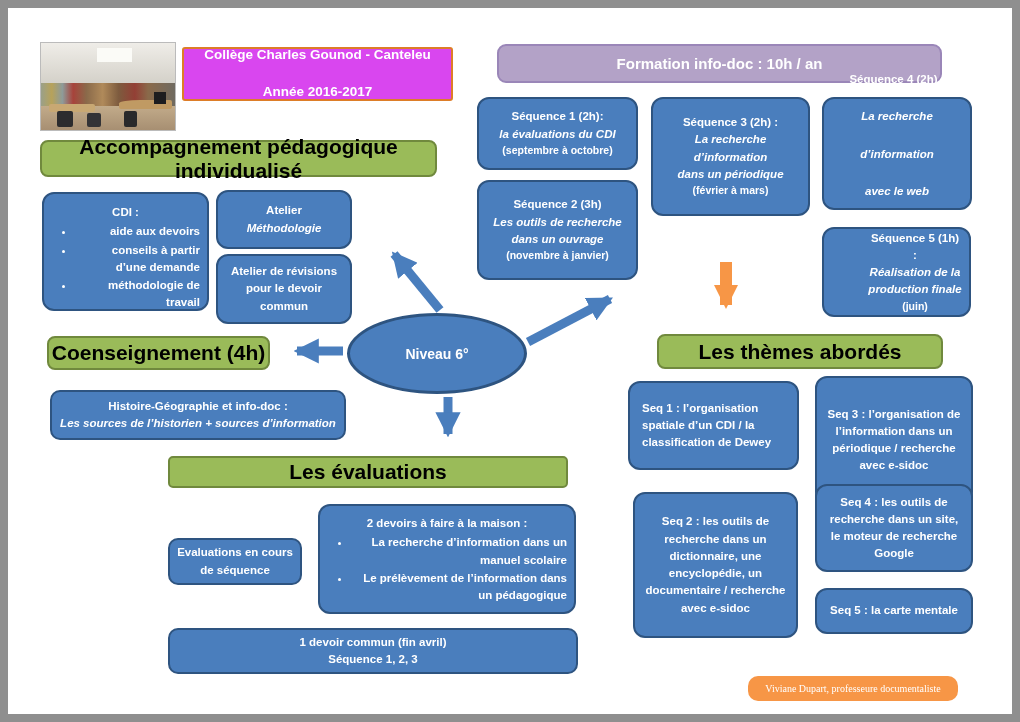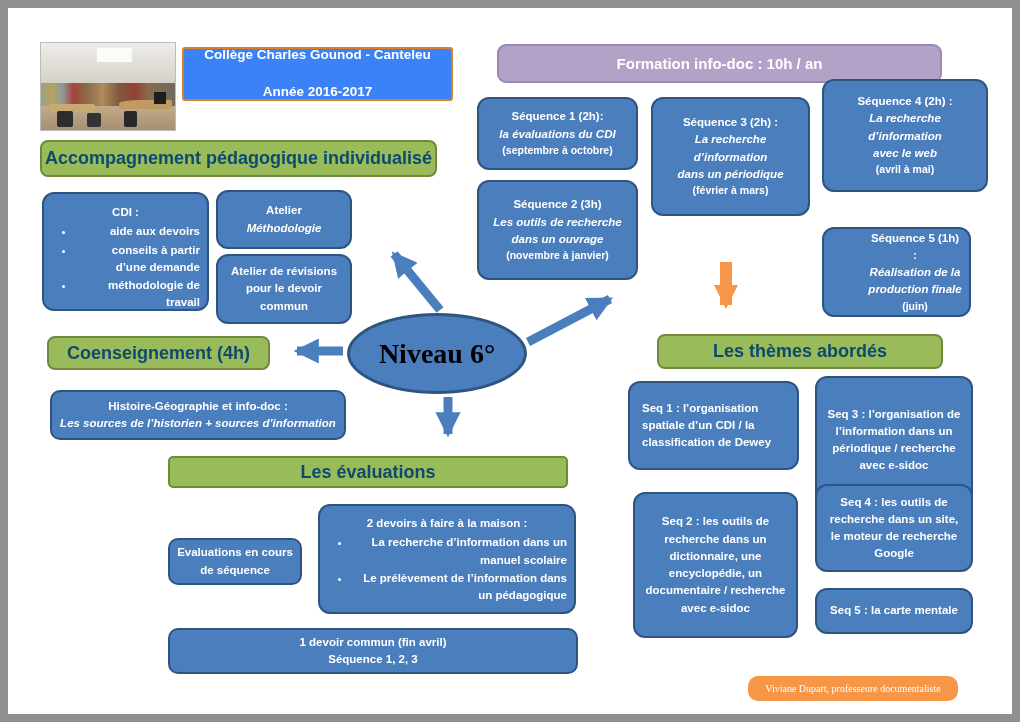--- a/index.html
+++ b/index.html
@@ -4,29 +4,29 @@
 <style>
   html,body{margin:0;padding:0;background:#fff;}
   .page{position:relative;width:1020px;height:722px;background:#ffffff;overflow:hidden;
         font-family:"Liberation Sans", sans-serif;}
   .frame{position:absolute;inset:0;border:8px solid #8f8f8f;pointer-events:none;z-index:50;}
   .abs{position:absolute;box-sizing:border-box;}
   
   .blue{background:#4a7ebd;border:2px solid #2e5480;border-radius:12px;color:#fff;font-weight:bold;
         display:flex;flex-direction:column;justify-content:center;text-align:center;
         padding:4px 7px;font-size:11.5px;line-height:1.5;}
-  .green{background:#9abb59;border:2px solid #70893d;border-radius:8px;color:#0c4a6e;font-weight:bold;
-        display:flex;align-items:center;justify-content:center;text-align:center;font-size:18px;}
-  .orangebox{background:#3b82f6;border:2px solid #dd7d28;color:#fff;font-weight:bold;
+  .green{background:#9abb59;border:2px solid #70893d;border-radius:8px;color:#000000;font-weight:bold;
+        display:flex;align-items:center;justify-content:center;text-align:center;font-size:21px;}
+  .orangebox{background:#d946ef;border:2px solid #dd7d28;color:#fff;font-weight:bold;
         display:flex;flex-direction:column;justify-content:center;text-align:center;
         font-size:13.5px;line-height:1.7;border-radius:3px;gap:14px;}
   .purple{background:#b3a2c7;border:2px solid #9a86b8;border-radius:9px;color:#fff;font-weight:bold;
         display:flex;align-items:center;justify-content:center;text-align:center;font-size:15px;}
-  .ellipse{background:#4a7ebd;border:3px solid #2e5480;border-radius:50%;color:#000000;font-weight:bold;
-        display:flex;align-items:center;justify-content:center;font-size:28px;z-index:5;font-family:Liberation Serif, serif;}
+  .ellipse{background:#4a7ebd;border:3px solid #2e5480;border-radius:50%;color:#ffffff;font-weight:bold;
+        display:flex;align-items:center;justify-content:center;font-size:14px;z-index:5;}
   .it{font-style:italic;}
   .small{font-size:10.5px;}
   .blue ul{margin:2px 0 0 0;padding-left:24px;text-align:right;}
   .blue ul li{margin:0 0 1px 0;padding-left:4px;}
   .leftalign{text-align:left;align-items:flex-start;padding-left:12px;}
   .credit{background:#f79646;border-radius:10px;color:#fff;display:flex;align-items:center;justify-content:center;
         font-family:"Liberation Serif", serif;font-size:10px;text-align:center;}
   
   .photo{overflow:hidden;background:#cfccc4;border:1px solid #bbb;}
   .photo .ceiling{position:absolute;left:0;top:0;width:100%;height:46%;
@@ -136,21 +136,21 @@
   </div>
 
   <div class="abs blue" style="left:651px;top:97px;width:159px;height:119px;">
     <div>Séquence 3 (2h) :</div>
     <div class="it">La recherche</div>
     <div class="it">d’information</div>
     <div class="it">dans un périodique</div>
     <div class="small">(février à mars)</div>
   </div>
 
-  <div class="abs blue" style="left:822px;top:79px;width:166px;height:113px;">
+  <div class="abs blue" style="left:822px;top:97px;width:150px;height:113px;gap:20px;">
     <div>Séquence 4 (2h) :</div>
     <div class="it">La recherche</div>
     <div class="it">d’information</div>
     <div class="it">avec le web</div>
     <div class="small">(avril à mai)</div>
   </div>
 
   <div class="abs blue" style="left:822px;top:227px;width:149px;height:90px;padding-left:44px;">
     <div>Séquence 5 (1h) :</div>
     <div class="it">Réalisation de la</div>

